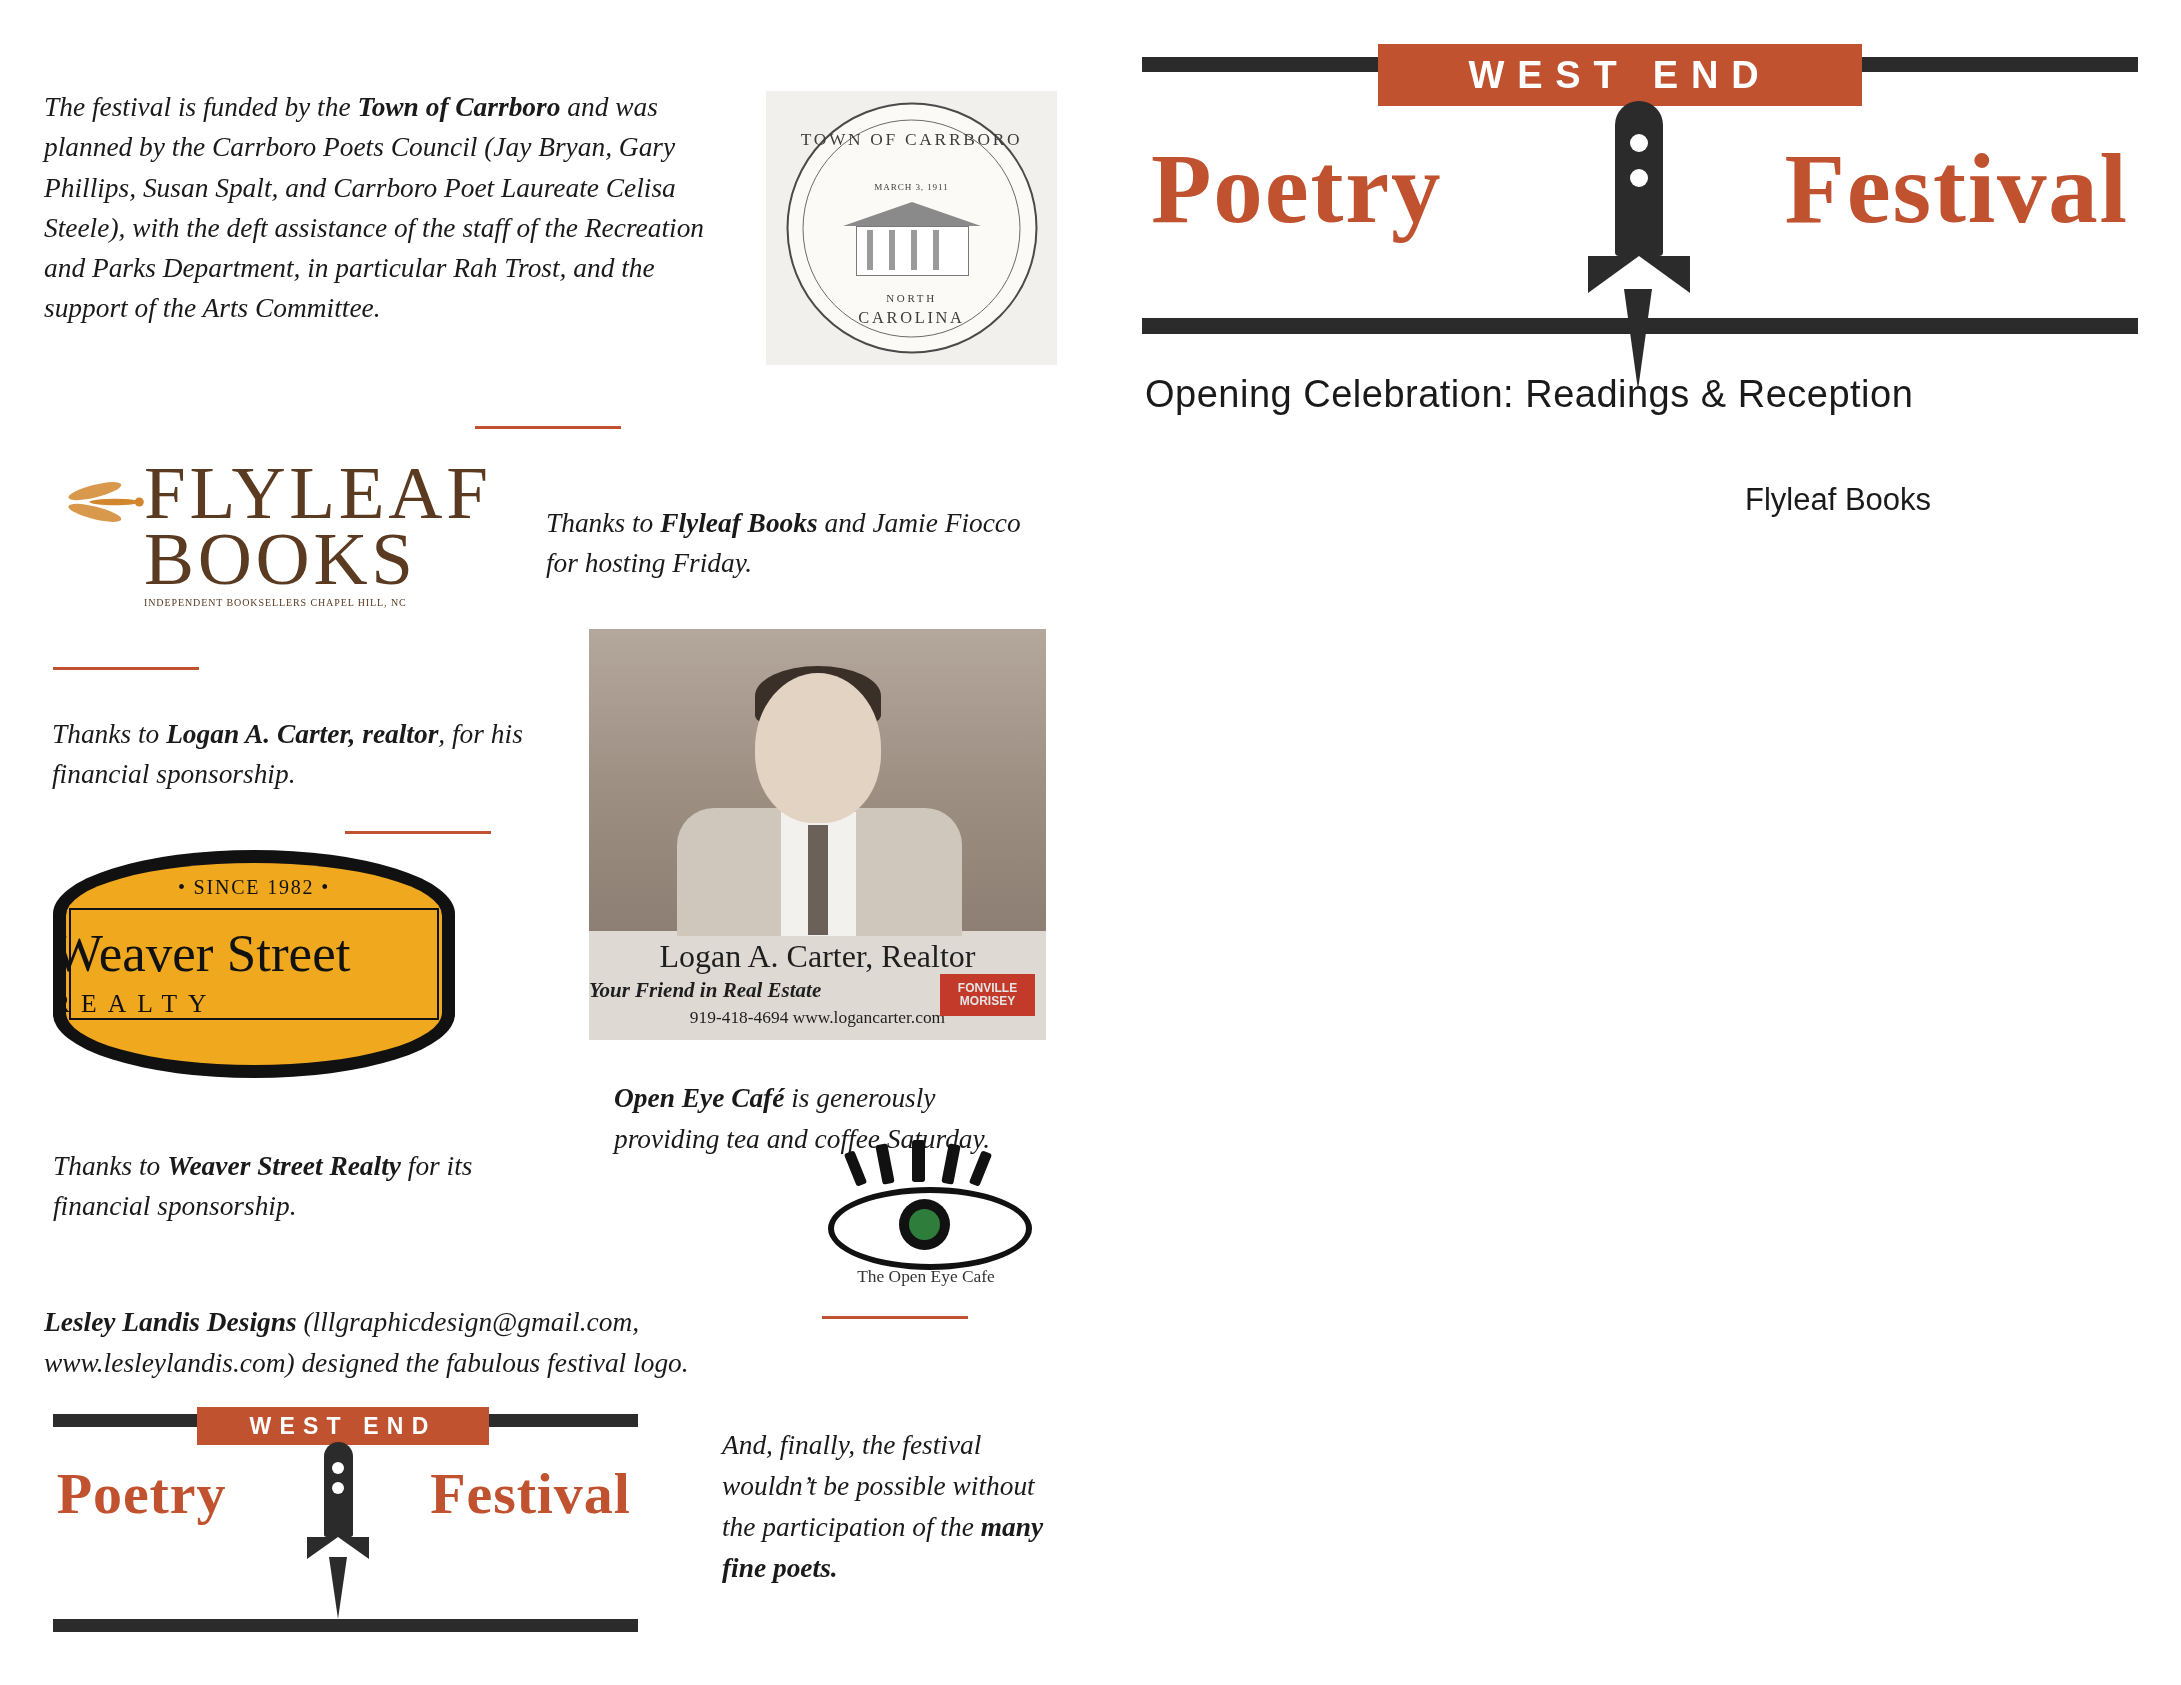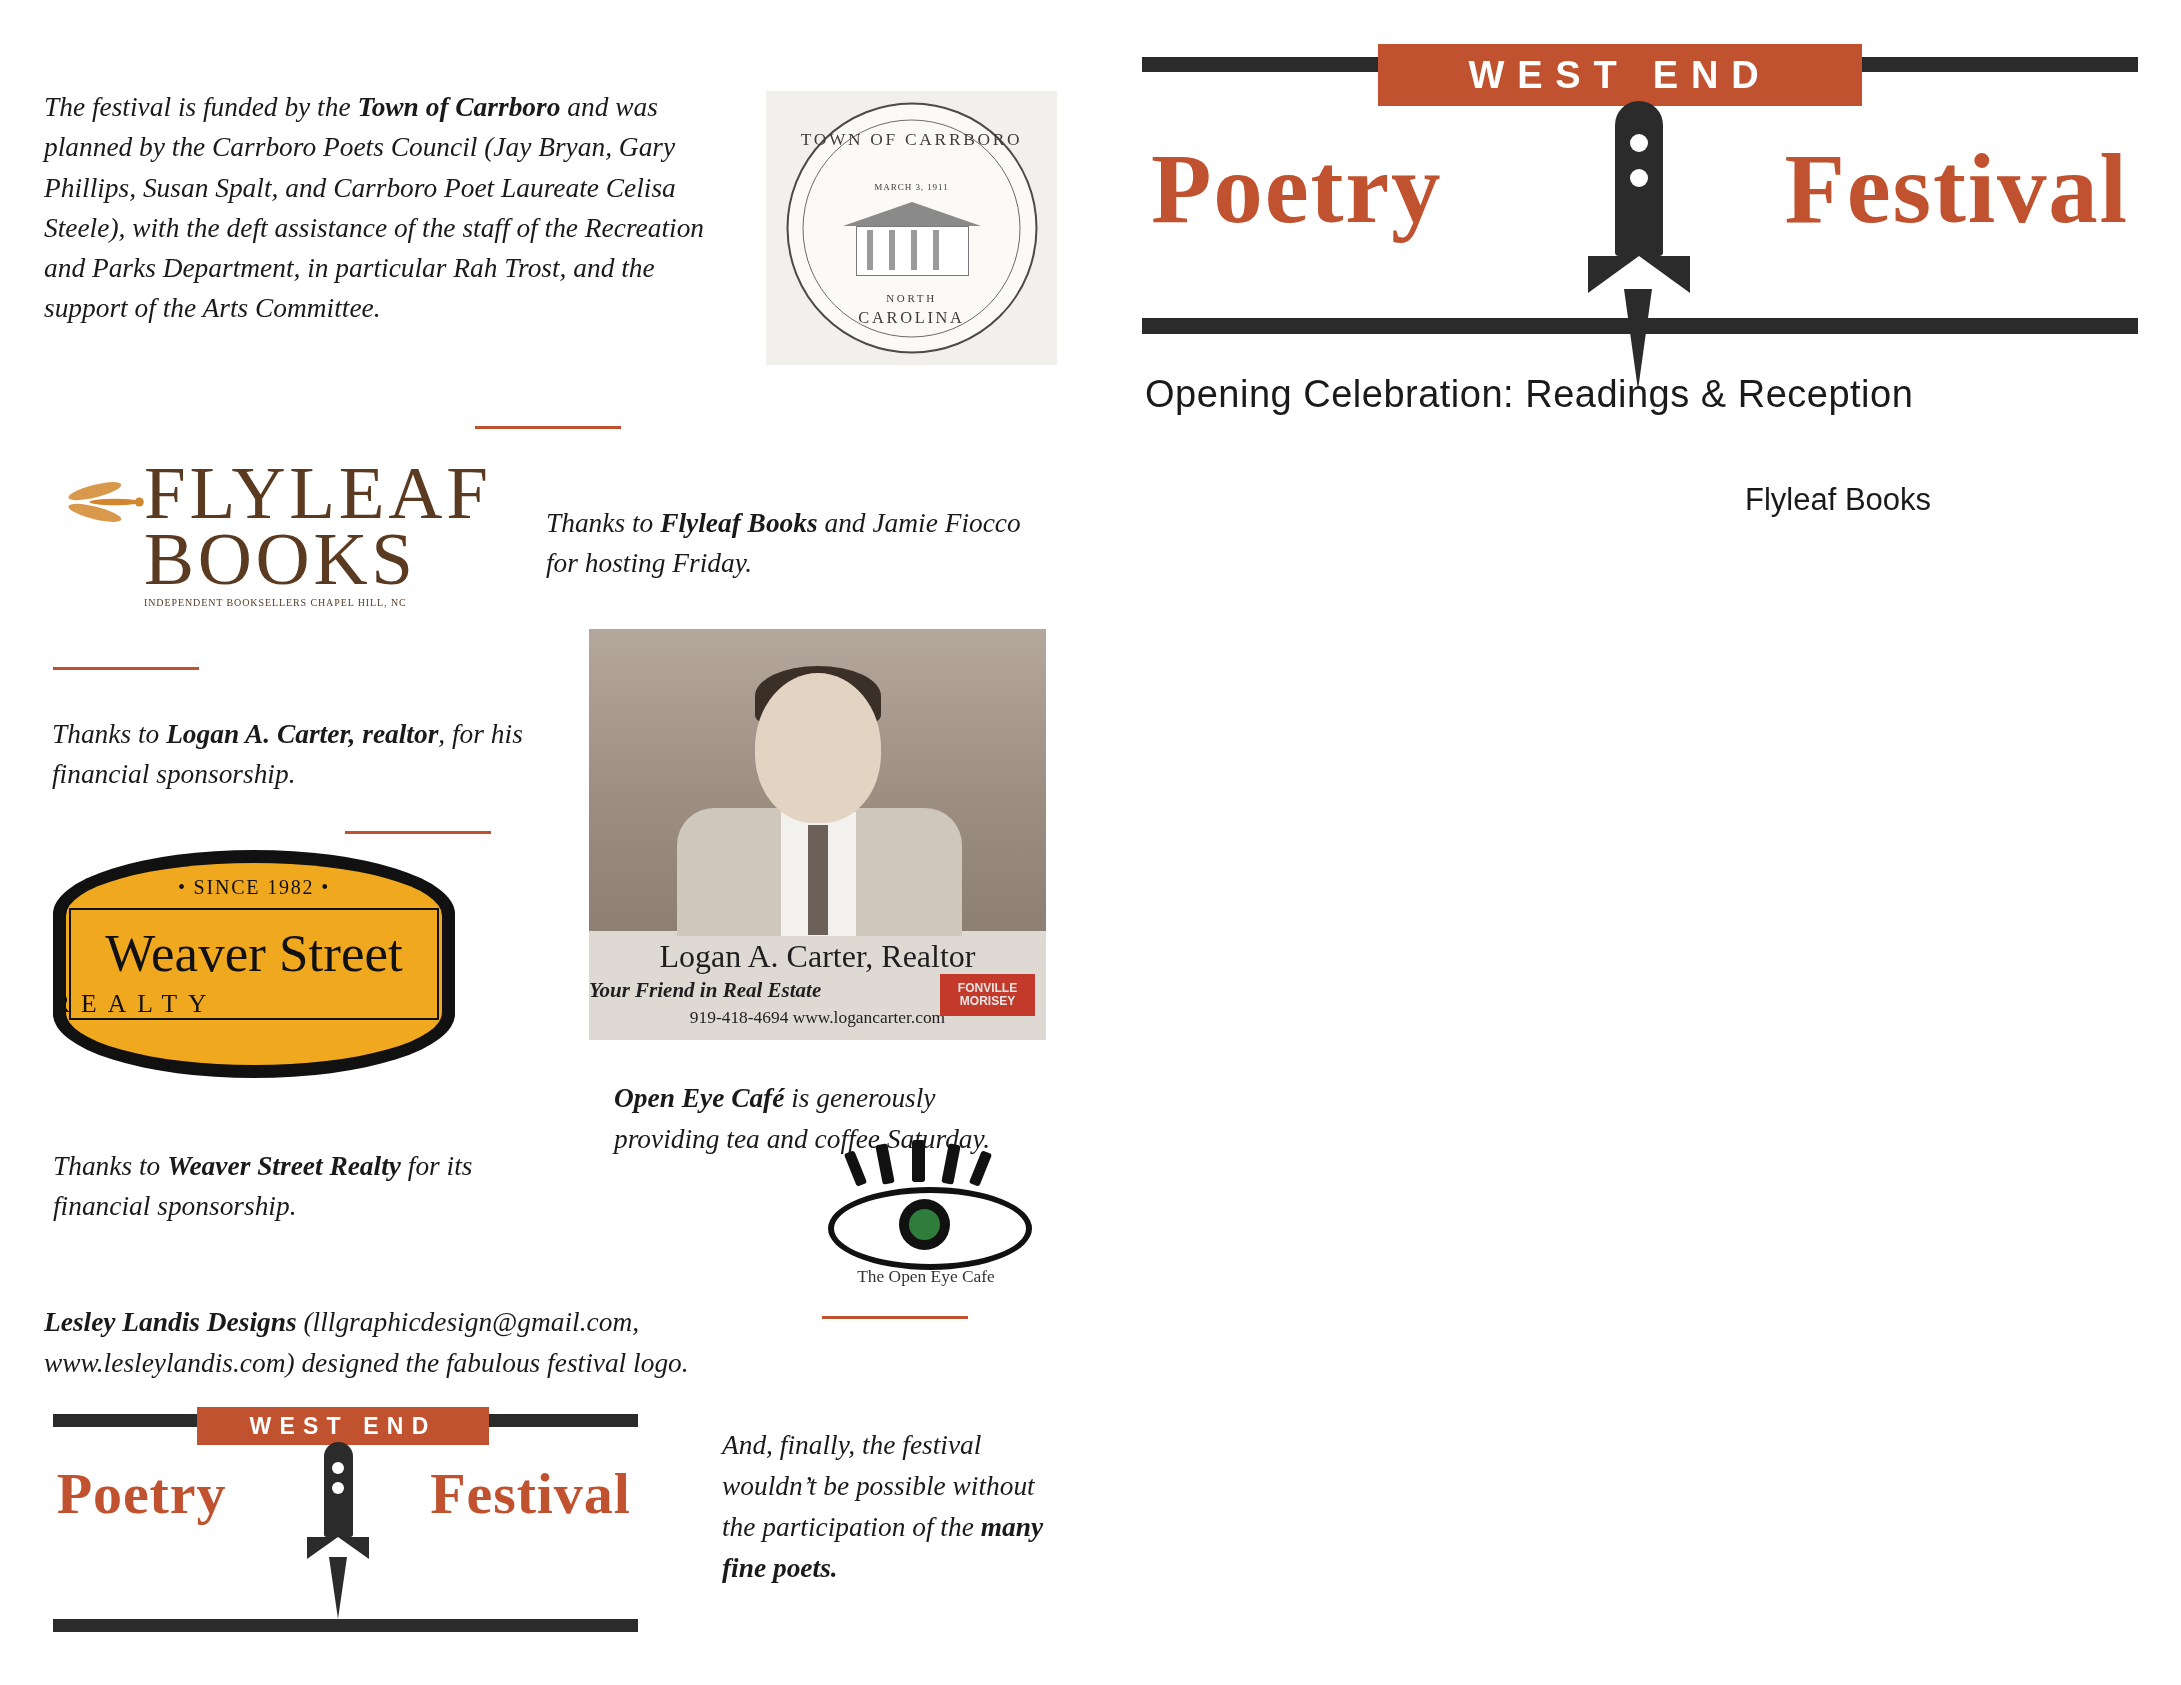--- a/index.html
+++ b/index.html
@@ -151,21 +151,21 @@
     background: #f0a81e;
     border: 2.7px solid #111;
   }
   #weaver-since {
     position: absolute; left: 0; top: 25.6px; width: 100%;
     text-align: center; font-size: 20px; letter-spacing: 1.8px;
     color: #111; font-family: "Liberation Serif", serif;
   }
   #weaver-name {
     position: absolute; left: 0; top: 73px; width: 100%;
-    text-align: center; font-size: 53px; color: #111;
+    text-align: left; font-size: 53px; color: #111;
     font-family: "Liberation Serif", serif;
   }
   #weaver-realty {
     position: absolute; left: 0; top: 139px; width: 100%;
     font-size: 25.6px; letter-spacing: 11px;
     color: #111; font-family: "Liberation Serif", serif;
   }
 
   #weaver-thanks {
     left: 53px; top: 1147px; width: 475px;

